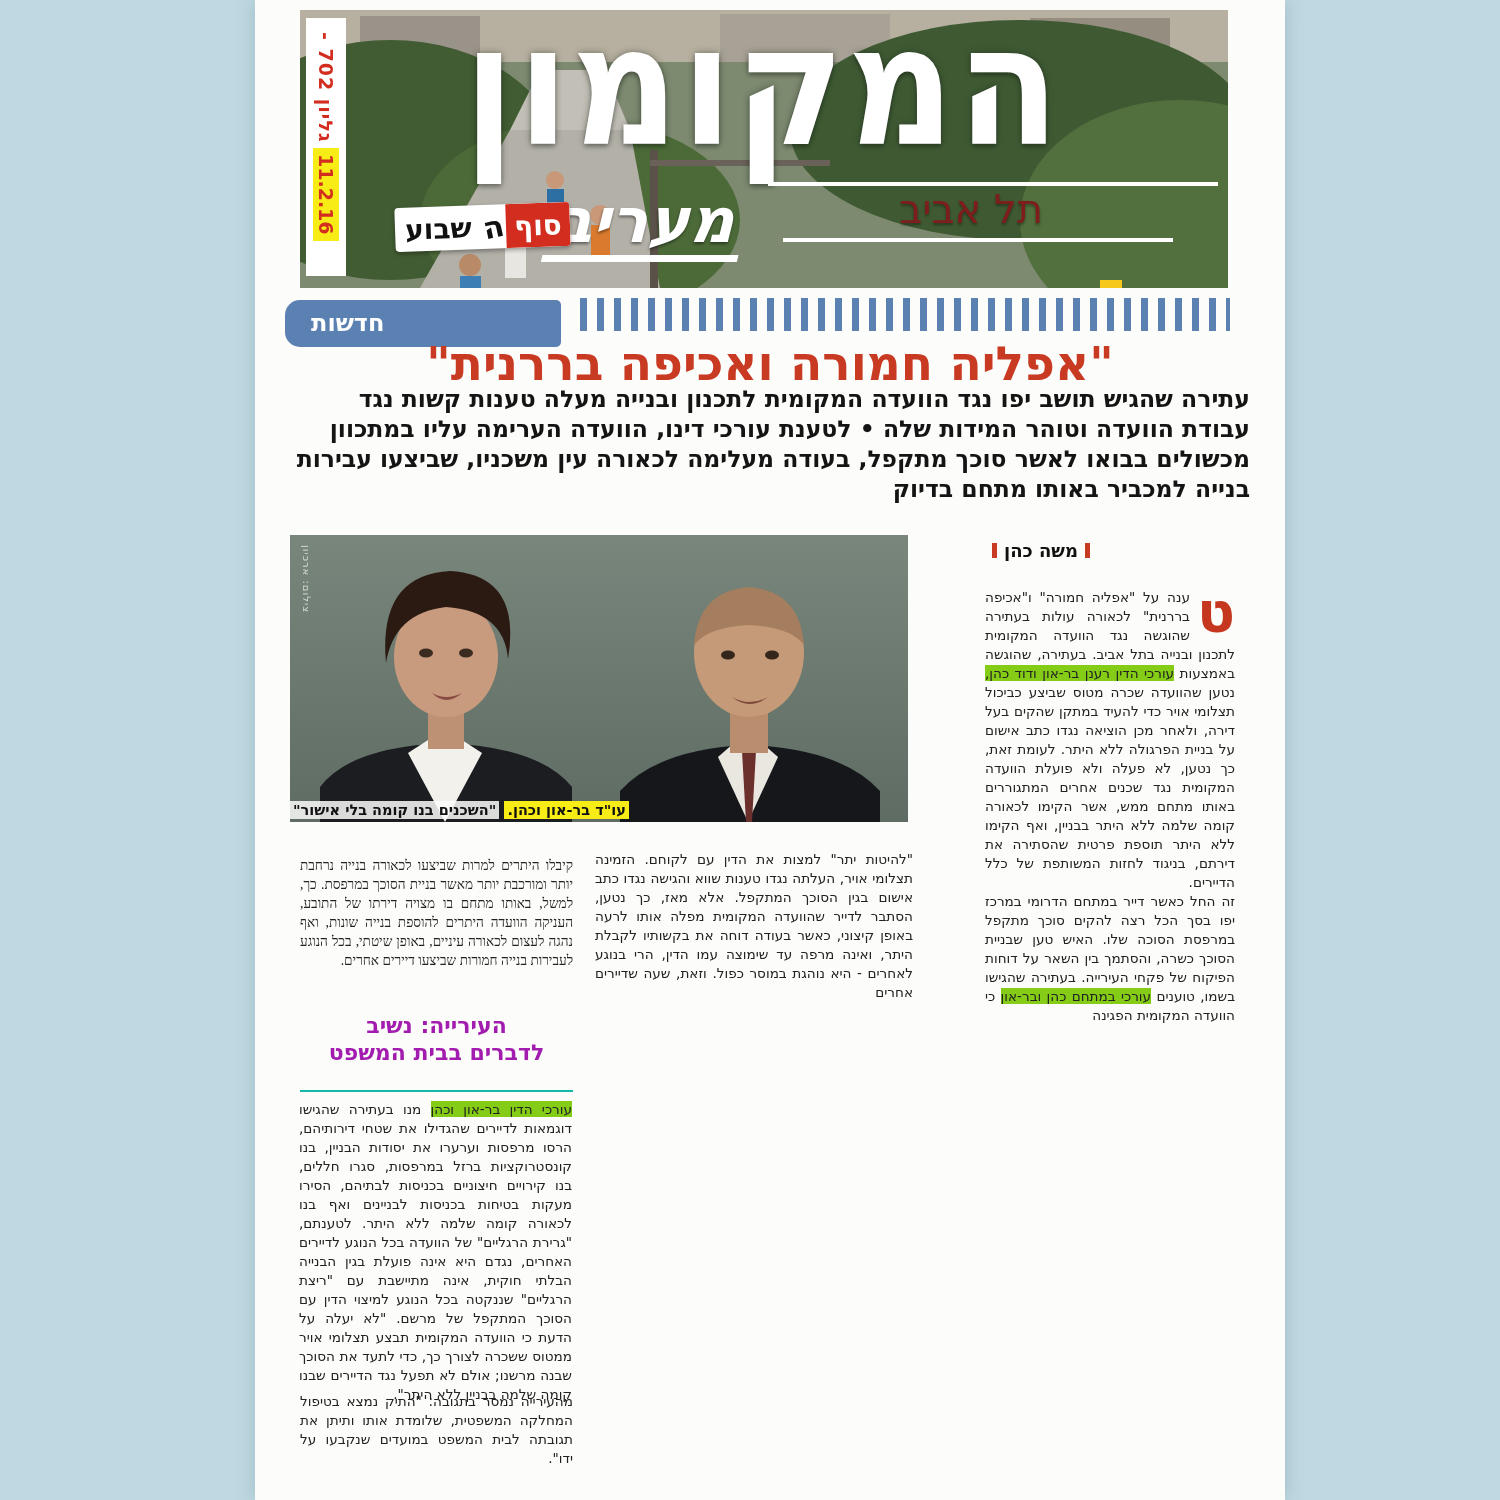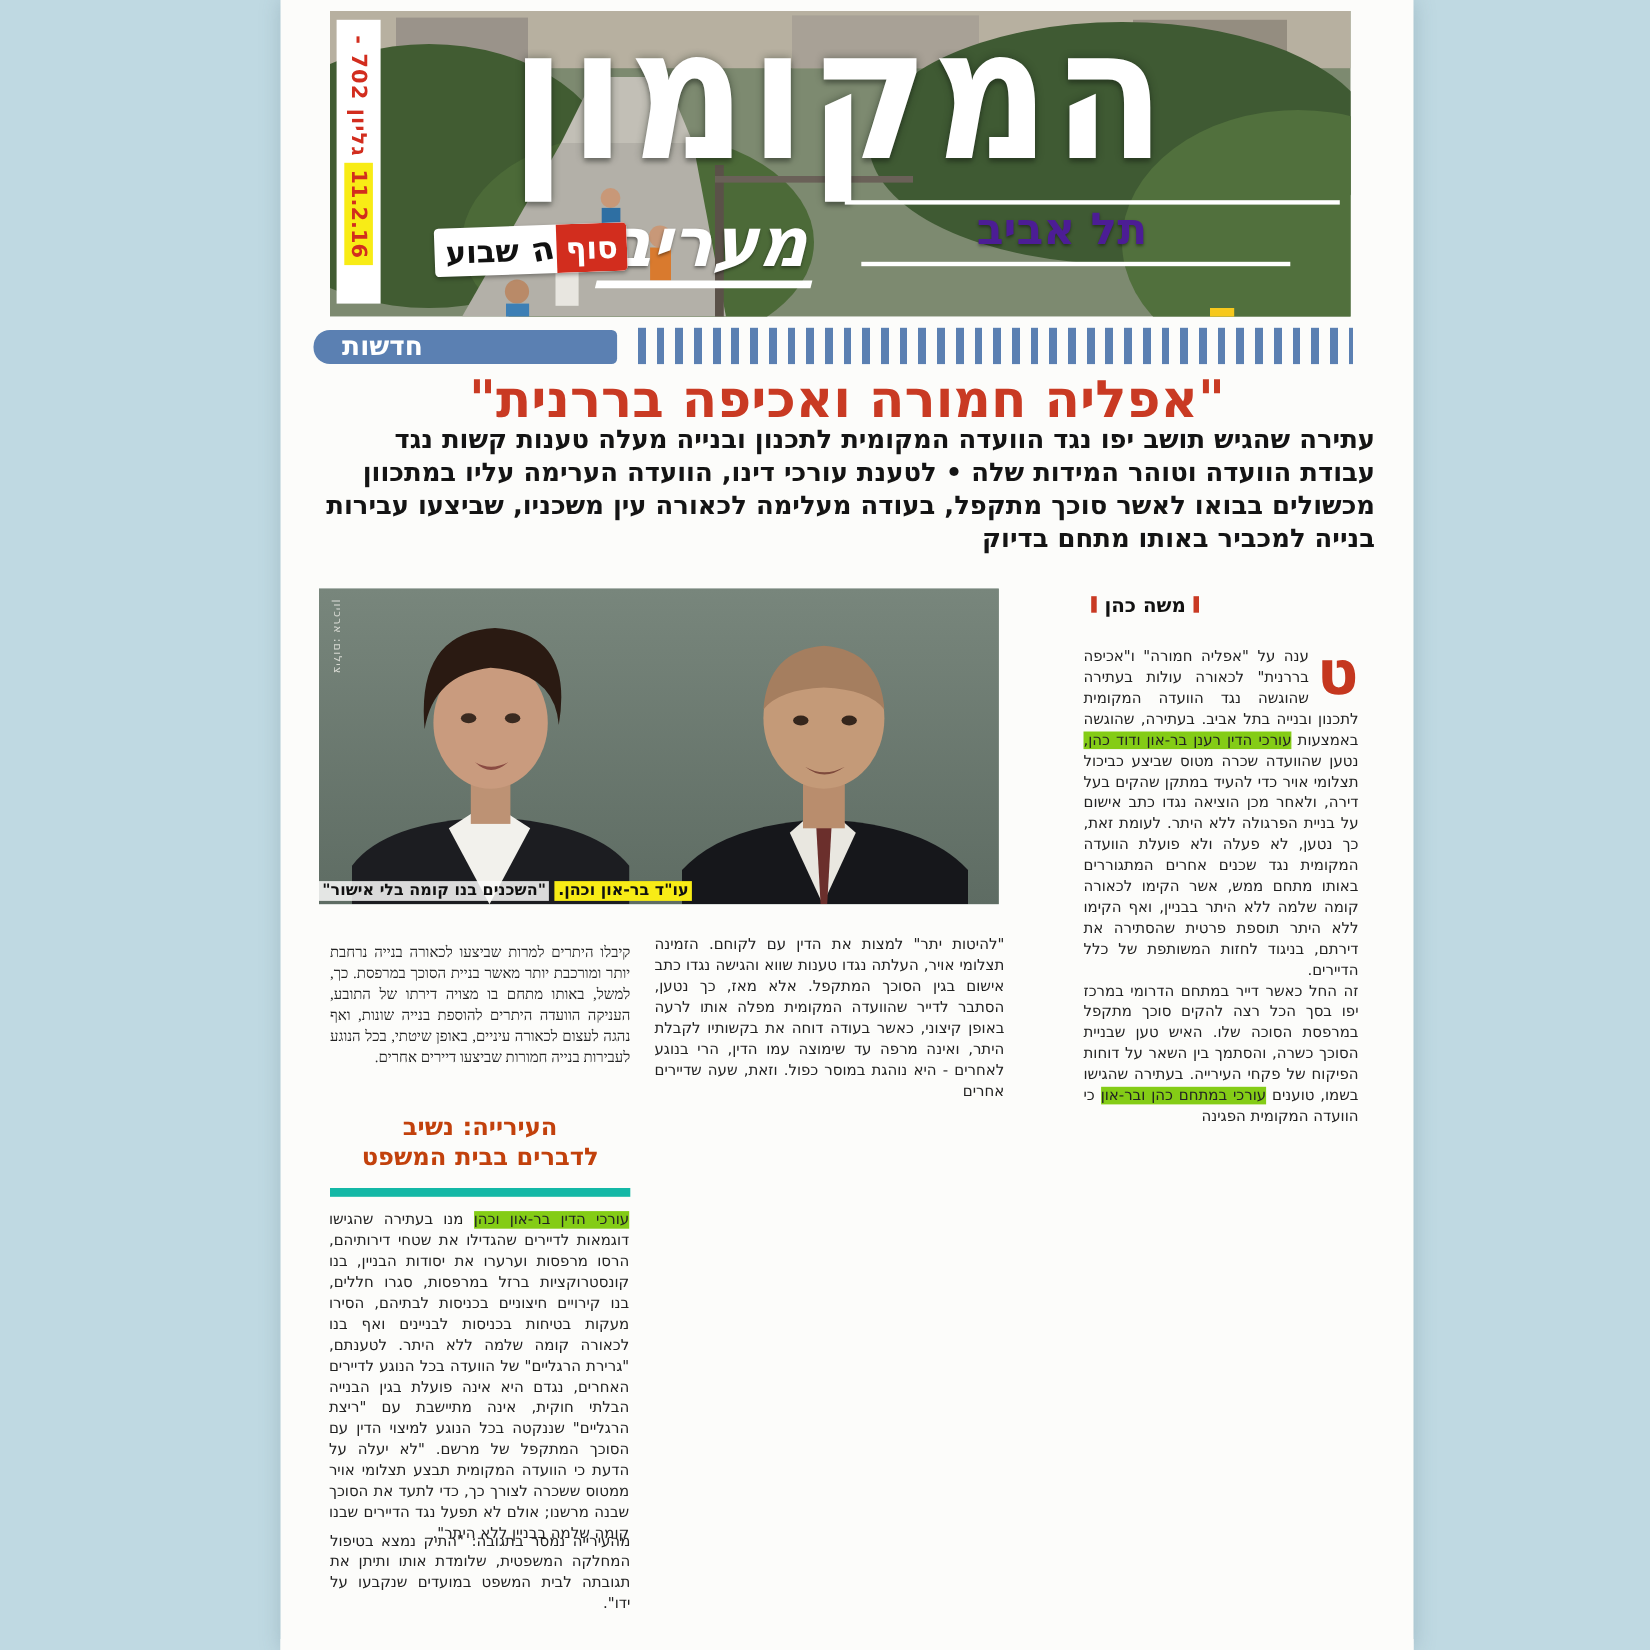--- a/index.html
+++ b/index.html
@@ -9,21 +9,21 @@
         box-shadow:0 0 18px rgba(70,100,115,.25);}
 
   
   .masthead{position:absolute;left:45px;top:10px;width:928px;height:278px;overflow:hidden;}
   .masthead svg{position:absolute;inset:0;}
   .logo{position:absolute;right:40px;top:-14px;width:850px;text-align:center;direction:rtl;
         font-weight:bold;font-size:148px;color:#fff;letter-spacing:3px;line-height:1.1;
         transform:scaleY(1.12);transform-origin:top center;
         text-shadow:0 0 7px rgba(20,30,20,.45), 0 3px 4px rgba(0,0,0,.25);}
   .logo-underline-right{position:absolute;right:10px;top:172px;width:450px;height:4px;background:#fff;}
-  .city{position:absolute;right:185px;top:176px;font-weight:bold;font-size:40px;color:#4c1d95;direction:rtl;
+  .city{position:absolute;right:185px;top:176px;font-weight:normal;font-size:40px;color:#7f1d1d;direction:rtl;
         text-shadow:0 2px 3px rgba(0,0,0,.4);}
   .city-underline{position:absolute;right:55px;top:228px;width:390px;height:4px;background:#fff;}
   .brand{position:absolute;left:250px;top:178px;font-weight:bold;font-size:62px;color:#fff;direction:rtl;
          transform:skewX(-14deg);text-shadow:0 2px 3px rgba(0,0,0,.45);border-bottom:7px solid #fff;
          line-height:1.05;padding:0 8px 2px 8px;}
   .weekend-badge{position:absolute;left:95px;top:195px;height:44px;background:#fff;border-radius:4px;
          display:flex;direction:rtl;align-items:stretch;box-shadow:0 2px 4px rgba(0,0,0,.35);
          transform:rotate(-2deg);overflow:hidden;}
   .weekend-badge .sof{background:#d22d1e;color:#fff;font-weight:bold;font-size:28px;
          display:flex;align-items:center;padding:0 8px;}
@@ -34,21 +34,21 @@
   .issue-strip{position:absolute;left:6px;top:8px;width:40px;height:258px;background:#fff;
          display:flex;flex-direction:column;align-items:center;}
   .issue-label{writing-mode:vertical-rl;font-weight:bold;font-size:19px;color:#d22d1e;
          letter-spacing:1px;margin-top:14px;direction:rtl;}
   .issue-date{writing-mode:vertical-rl;font-weight:bold;font-size:19px;color:#d22d1e;
          background:#f8ec16;padding:6px 2px;margin-top:6px;}
   .masthead-yellow-mark{position:absolute;left:800px;top:270px;width:22px;height:8px;background:#f6c81c;}
 
   
   .section-bar{position:absolute;left:30px;top:298px;width:970px;height:35px;}
-  .section-tab{position:absolute;left:0;top:2px;width:276px;height:31px;background:#5b80b2;
+  .section-tab{position:absolute;left:0;top:2px;width:276px;height:47px;background:#5b80b2;
         border-radius:15px 5px 5px 15px;color:#fff;font-weight:bold;font-size:24px;
         display:flex;align-items:center;direction:rtl;justify-content:flex-end;padding-left:0;}
   .section-tab span{padding:0 0 2px 26px;}
   .section-dashes{position:absolute;left:295px;top:0;width:650px;height:33px;
         background:repeating-linear-gradient(to right,#5b80b2 0 7px,transparent 7px 17px);}
 
   
   .headline{position:absolute;left:30px;top:336px;width:970px;text-align:center;direction:rtl;
         color:#c93a23;font-weight:bold;font-size:47px;letter-spacing:0;}
   .subheadline{position:absolute;left:35px;top:384px;width:960px;direction:rtl;
@@ -67,22 +67,22 @@
   .byline{position:absolute;left:730px;top:540px;width:270px;text-align:left;direction:rtl;
         font-weight:bold;font-size:18px;color:#111;}
   .byline .bar{display:inline-block;width:5px;height:15px;background:#c93a23;margin:0 7px;
         vertical-align:-1px;}
   .col{position:absolute;direction:rtl;text-align:justify;color:#222;font-size:13.6px;
         line-height:19px;white-space:pre-line;}
   .col-right{left:730px;top:574px;width:250px;height:500px;}
   .col-middle{left:340px;top:836px;width:318px;height:230px;}
   .col-left-p1{left:45px;top:842px;width:273px;font-family:Liberation Serif, serif;}
   .col-left-subhead{position:absolute;left:45px;top:1012px;width:273px;text-align:center;direction:rtl;
-        font-weight:bold;font-size:22px;line-height:27px;color:#c2410c;white-space:pre-line;
-        padding-bottom:14px;border-bottom:8px solid #14b8a6;}
+        font-weight:bold;font-size:22px;line-height:27px;color:#a21caf;white-space:pre-line;
+        padding-bottom:24px;border-bottom:2px solid #14b8a6;}
   .col-left-p2{left:44px;top:1086px;width:273px;}
   .col-left-p3{left:45px;top:1378px;width:273px;}
   .dropcap{float:right;color:#c5371f;font-weight:bold;font-size:56px;line-height:46px;
         margin-left:7px;margin-top:2px;}
   .hl{background:#84cc16;}
 
   
   .page-bottom{position:absolute;left:0;bottom:0;width:100%;height:10px;background:#fcfcfa;}
 </style>
 </head>

